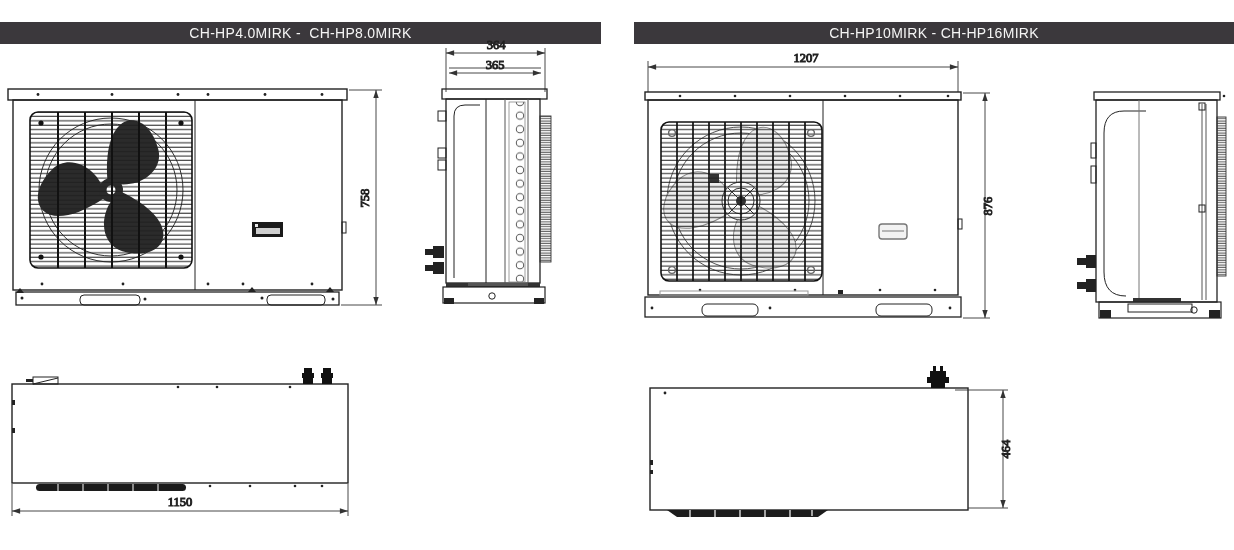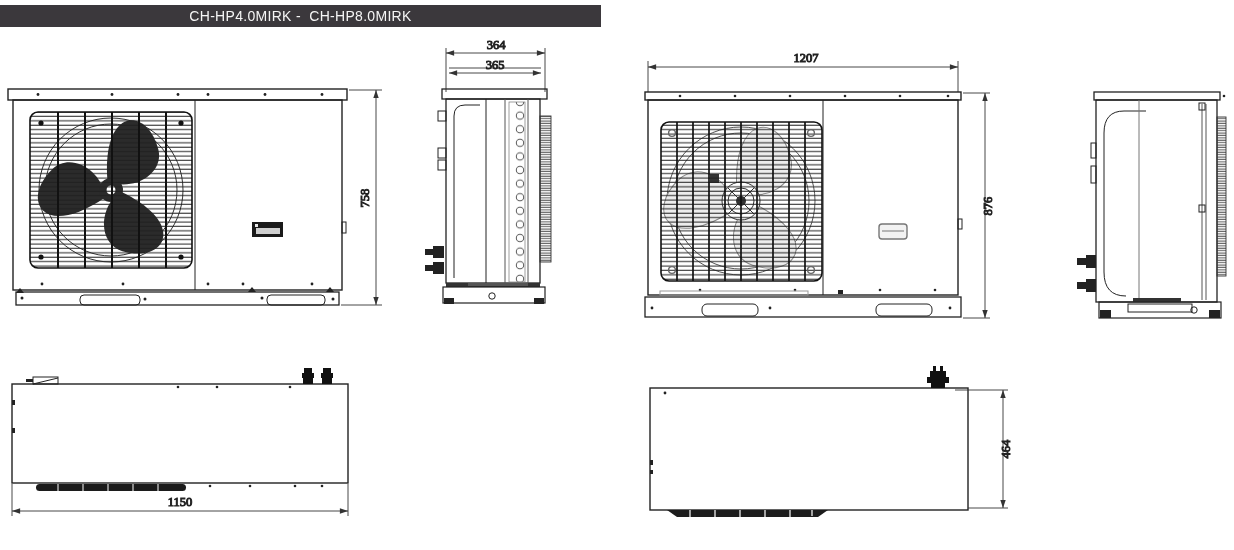--- a/index.html
+++ b/index.html
@@ -1,31 +1,32 @@
 <!DOCTYPE html>
 <html><head>
 <meta charset="utf-8">
 <style>
   html,body{margin:0;padding:0;background:#ffffff;}
   .page{position:relative;width:1234px;height:550px;background:#fff;overflow:hidden;
         font-family:"Liberation Sans",sans-serif;}
-  .model-header{position:absolute;top:5px;height:22px;background:#3b383c;color:#f5f5f5;
+  .model-header{position:absolute;top:22px;height:22px;background:#3b383c;color:#f5f5f5;
         display:flex;align-items:center;justify-content:center;font-size:14px;
         letter-spacing:.3px;white-space:pre;}
   #hdr-left{left:0;width:601px;}
   #hdr-right{left:634px;width:600px;}
   svg{position:absolute;left:0;top:0;}
   svg text{font-family:"Liberation Serif",serif;font-size:12.5px;fill:#2b2b2b;}
 </style>
 </head>
 <body>
 
 <div class="page">
 
   <div class="model-header" id="hdr-left">CH-HP4.0MIRK -  CH-HP8.0MIRK</div>
+  <div class="model-header" id="hdr-right">CH-HP10MIRK - CH-HP16MIRK</div>
 
   <svg width="1234" height="550" viewBox="0 0 1234 550">
     <defs>
       <marker id="ar" viewBox="0 0 10 10" refX="9.5" refY="5" markerWidth="10" markerHeight="10" orient="auto-start-reverse">
         <path d="M9.5,5 L0.5,2 L0.5,8 Z" fill="#333"></path>
       </marker>
       <pattern id="hl" width="6" height="4.4" patternUnits="userSpaceOnUse">
         <path d="M0,2 H6" stroke="#1f1f1f" stroke-width="1"></path>
       </pattern>
       <pattern id="fin" width="6" height="2.4" patternUnits="userSpaceOnUse">

